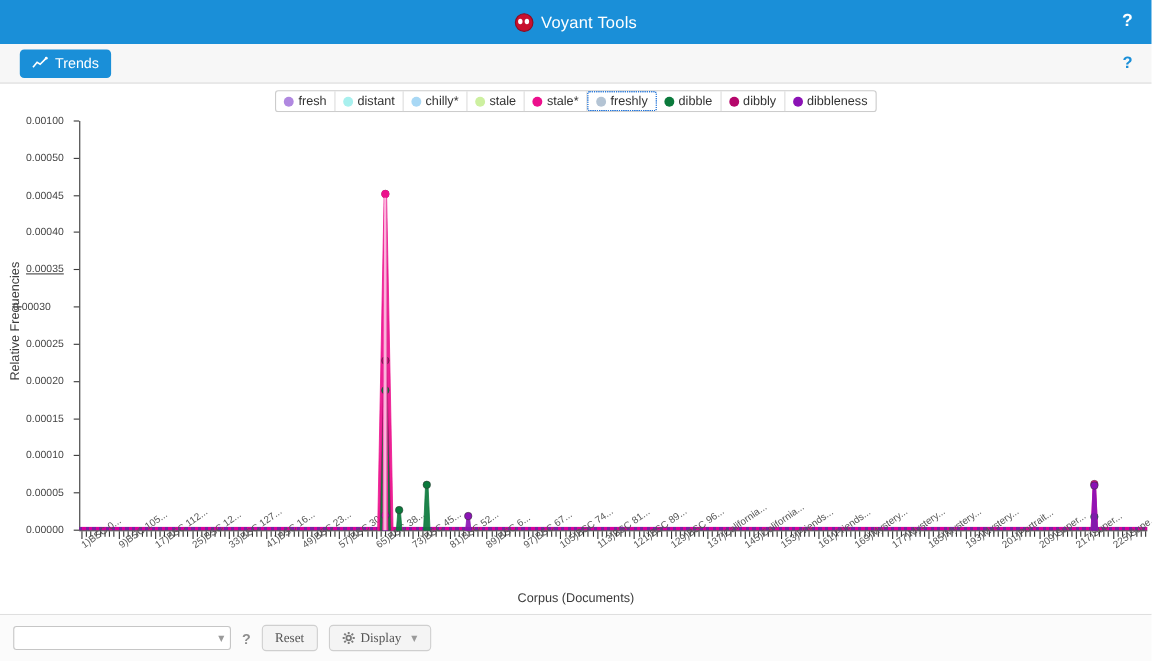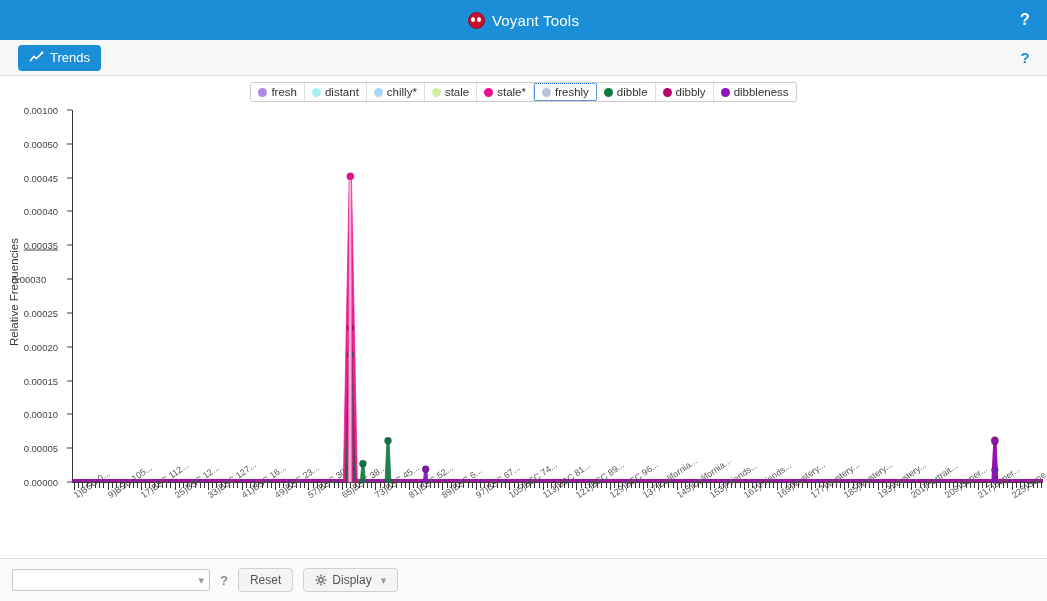--- a/index.html
+++ b/index.html
@@ -260,21 +260,21 @@
   .btn {
     height: 24px;
     border: 1px solid #cfcfcf;
     background: #f4f4f4;
     border-radius: 4px;
     font-size: 12px;
     color: #555;
     padding: 0 11px;
     display: flex; align-items: center; gap: 5px;
     cursor: pointer;
-    font-family: Liberation Sans, sans-serif;
+    font-family: Liberation Serif, serif;
   }
   .gear {
     width: 12px; height: 12px;
     display: inline-block;
     color: #7a7a7a;
     line-height: 12px;
     font-size: 12px;
   }
 </style>
 </head>
@@ -632,20 +632,21 @@
         <div class="xtick-label" style="left: 741.748px;">161)Friends...</div>
         <div class="xtick-label" style="left: 775.231px;">169)Mystery...</div>
         <div class="xtick-label" style="left: 808.713px;">177)Mystery...</div>
         <div class="xtick-label" style="left: 842.196px;">185)Mystery...</div>
         <div class="xtick-label" style="left: 875.679px;">193)Mystery...</div>
         <div class="xtick-label" style="left: 909.162px;">201)Portrait...</div>
         <div class="xtick-label" style="left: 942.644px;">209)Super...</div>
         <div class="xtick-label" style="left: 976.127px;">217)Super...</div>
         <div class="xtick-label" style="left: 1009.61px;">225)Supe...</div>
       </div>
+    <div class="xlabel">Corpus (Documents)</div>
   <svg width="1047" height="420" style="position: absolute; left: 0px; top: 0px;">
         <path d="M343.3254310344828,380 L349.22543103448277,74.28363636363639 L351.4254310344828,74.28363636363639 L357.3254310344828,380 Z" fill="#ec0f8c" fill-opacity="0.92" stroke="#ec0f8c" stroke-width="0.7"></path>
         <circle cx="350.3254310344828" cy="74.28363636363639" r="3.4" fill="#ec0f8c" stroke="#333" stroke-width="0.5"></circle>
         <path d="M991.906088201767,380 L993.7685344827587,338.06545454545454 L995.9685344827587,338.06545454545454 L997.8309807637504,380 Z" fill="#ec0f8c" fill-opacity="0.92" stroke="#ec0f8c" stroke-width="0.7"></path>
         <circle cx="994.8685344827587" cy="338.06545454545454" r="3.4" fill="#ec0f8c" stroke="#333" stroke-width="0.5"></circle>
         <path d="M345.321596323739,380 L349.22543103448277,225.7890909090909 L351.4254310344828,225.7890909090909 L355.32926574522656,380 Z" fill="#b5076b" fill-opacity="0.92" stroke="#b5076b" stroke-width="0.7"></path>
         <circle cx="350.3254310344828" cy="225.7890909090909" r="3.4" fill="#b5076b" stroke="#333" stroke-width="0.5"></circle>
         <path d="M345.81349715018524,380 L349.22543103448277,252.84363636363636 L351.4254310344828,252.84363636363636 L354.83736491878034,380 Z" fill="#0b7a3c" fill-opacity="0.92" stroke="#0b7a3c" stroke-width="0.7"></path>
         <circle cx="350.3254310344828" cy="252.84363636363636" r="3.4" fill="#0b7a3c" stroke="#333" stroke-width="0.5"></circle>
         <path d="M360.34943245939013,380 L361.7814655172414,361.73818181818183 L363.9814655172414,361.73818181818183 L365.41349857509266,380 Z" fill="#0b7a3c" fill-opacity="0.92" stroke="#0b7a3c" stroke-width="0.7"></path>

